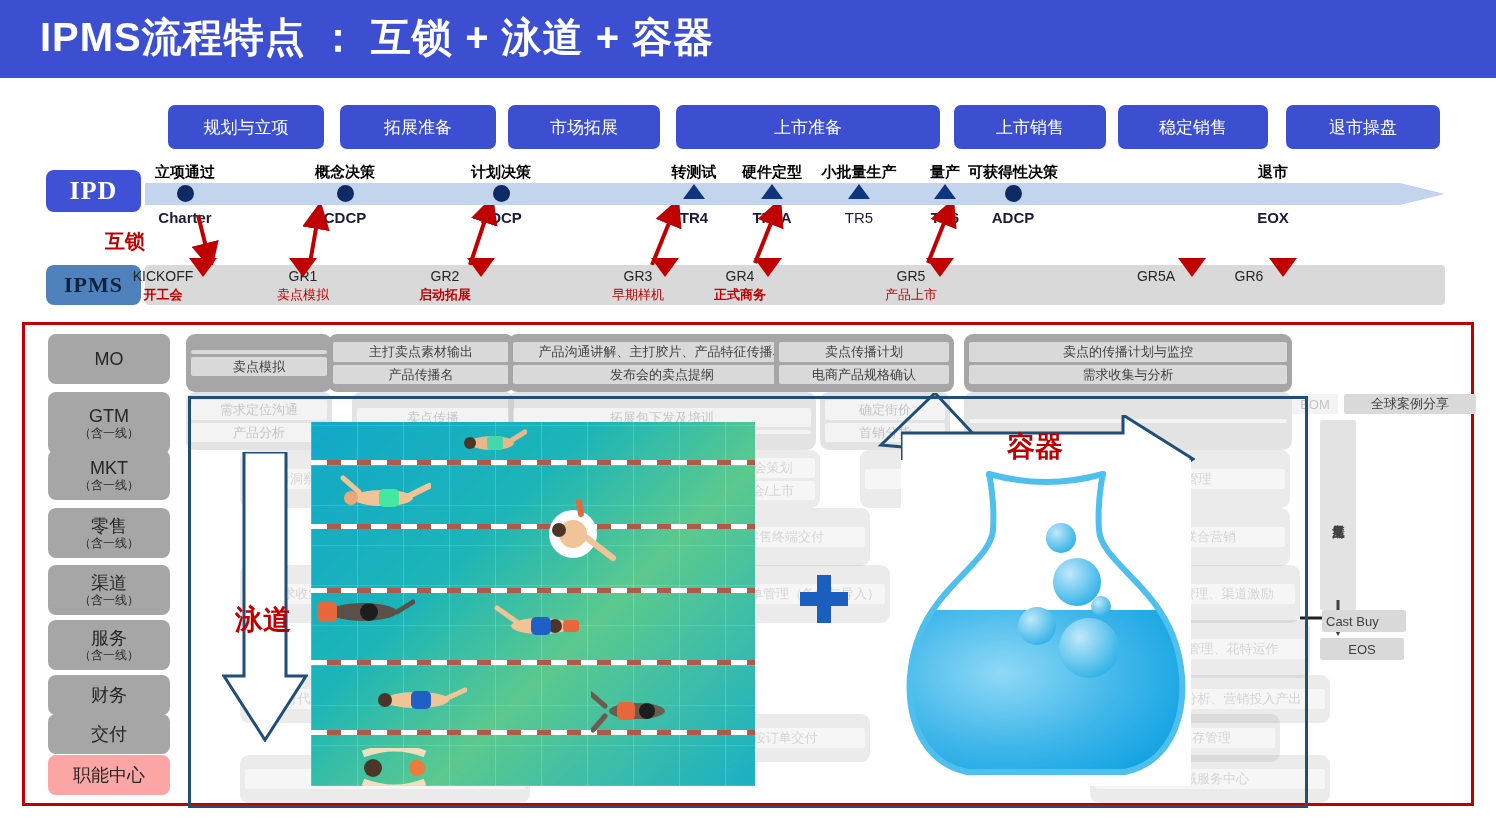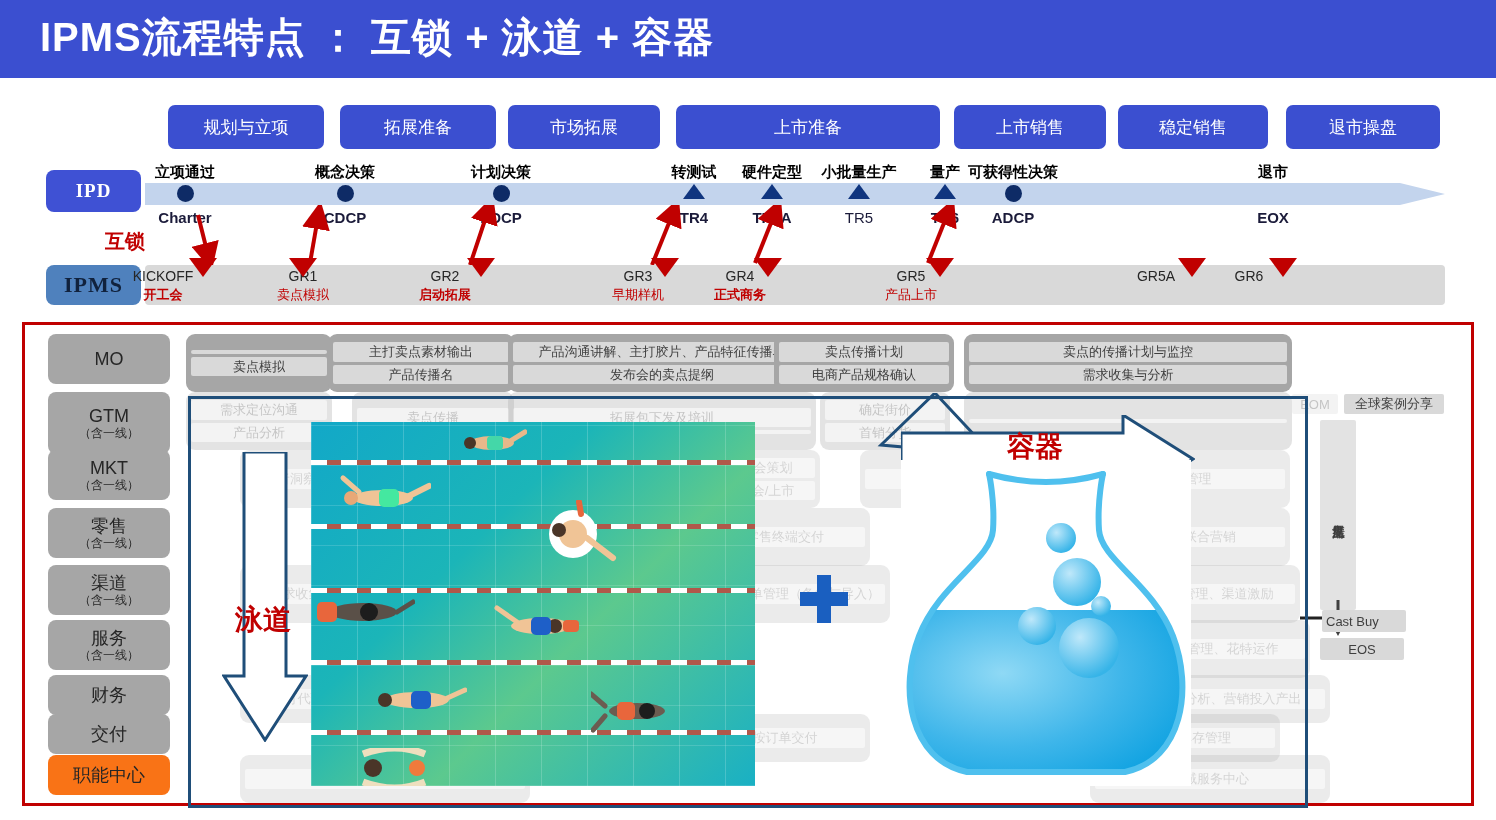--- a/index.html
+++ b/index.html
@@ -24,21 +24,21 @@
     position:absolute;top:105px;height:44px;
     background:#3b4fd0;border-radius:7px;color:#fff;
     font-size:17px;display:flex;align-items:center;justify-content:center;
     white-space:nowrap;
   }
   
   #ipd-badge{
     position:absolute;left:46px;top:170px;width:95px;height:42px;
     background:#3f51d4;border-radius:8px;color:#fff;
     font-family:"Liberation Serif","DejaVu Serif",serif;
-    font-size:19px;font-weight:bold;letter-spacing:1px;
+    font-size:26px;font-weight:bold;letter-spacing:1px;
     display:flex;align-items:center;justify-content:center;
   }
   #ipd-arrow{
     position:absolute;left:145px;top:183px;width:1300px;height:22px;
   }
   .ipd-top-label{
     position:absolute;font-size:15px;font-weight:bold;color:#000;
     white-space:nowrap;text-align:center;
   }
   .ipd-bot-label{
@@ -93,21 +93,21 @@
     position:absolute;left:22px;top:322px;width:1452px;height:484px;
     border:3px solid #c00000;box-sizing:border-box;background:#fff;
   }
   .lane-label{
     position:absolute;left:48px;width:122px;
     background:#a6a6a6;border-radius:8px;color:#262626;
     display:flex;flex-direction:column;align-items:center;justify-content:center;
     font-size:18px;line-height:1.05;text-align:center;
   }
   .lane-label .sub{font-size:12px;margin-top:1px;}
-  .lane-label.teal{background:#f97316;}
+  .lane-label.teal{background:#fca5a5;}
   .grp{
     background:#a6a6a6;border-radius:9px;padding:4px 5px;
     display:flex;flex-direction:column;gap:3px;justify-content:center;
   }
   .cell{
     background:#d9d9d9;font-size:13px;color:#3f3f3f;
     text-align:center;white-space:nowrap;
     padding:2px 6px;border-radius:2px;line-height:1.2;
   }
   .cell.empty{color:transparent;}
@@ -380,21 +380,21 @@
     </div>
     <div class="grp faded2" style="position: absolute; left: 240px; top: 755px; width: 280px; height: 40px;">
       <div class="cell" style="overflow: hidden;">区域营销中心</div>
     </div>
     <div class="grp faded2" style="position: absolute; left: 1090px; top: 755px; width: 230px; height: 40px;">
       <div class="cell" style="overflow: hidden;">区域服务中心</div>
     </div>
   </div>
 
 <div class="rt-cell faded" style="left:1292px;top:394px;width:46px;height:20px;">EOM</div>
-<div class="rt-cell" style="left:1344px;top:394px;width:100px;height:20px;color:#3f3f3f;">全球案例分享</div>
+<div class="rt-cell" style="left:1344px;top:394px;width:132px;height:20px;color:#3f3f3f;">全球案例分享</div>
 <div class="rt-cell" style="left:1320px;top:420px;width:36px;height:190px;background:#e3e3e3;">
   <span class="v-stack" style="font-size:13px;color:#3f3f3f;">尾盘清库复盘</span>
 </div>
 <svg style="position:absolute;left:1330px;top:600px;width:16px;height:38px;">
   <path d="M8,0 L8,26" stroke="#404040" stroke-width="3"></path>
   <polygon points="2,25 14,25 8,36" fill="#404040"></polygon>
 </svg>
 <svg style="position:absolute;left:1300px;top:610px;width:40px;height:16px;">
   <path d="M0,8 L28,8" stroke="#222" stroke-width="3"></path>
   <polygon points="26,2 38,8 26,14" fill="#222"></polygon>

